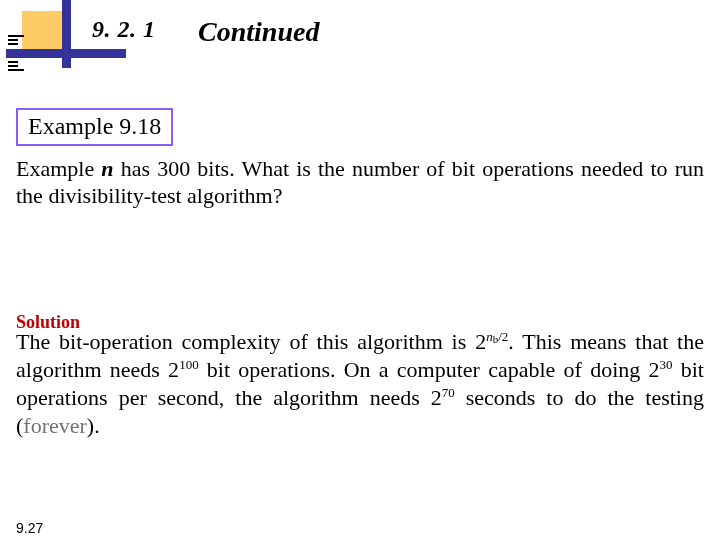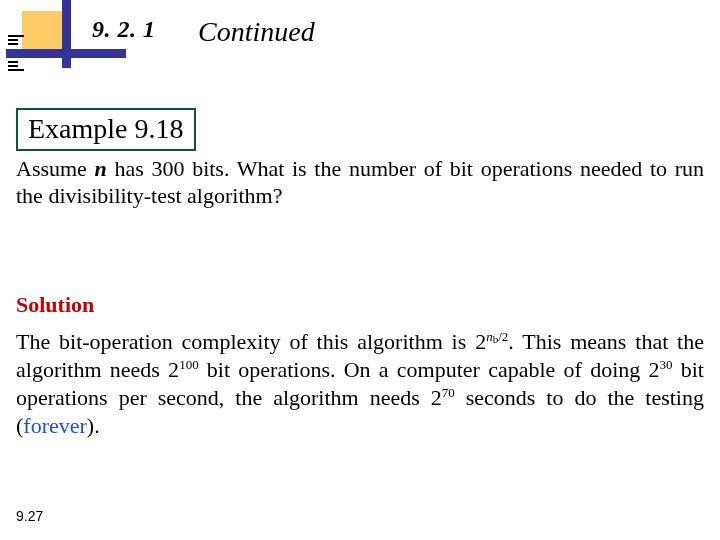--- a/index.html
+++ b/index.html
@@ -24,58 +24,58 @@
       left: 92px; top: 16px;
       font-size: 24px;
       font-weight: bold;
       font-style: italic;
       letter-spacing: 0.5px;
     }
     .section-title {
       position: absolute;
       left: 198px; top: 16px;
       font-size: 28px;
-      font-weight: normal;
+      font-weight: bold;
       font-style: italic;
     }
     .example-box {
       position: absolute;
       left: 16px; top: 108px;
-      border: 2px solid #14532d;
+      border: 2px solid #8b5cf6;
       padding: 3px 10px 4px 10px;
-      font-size: 28px;
+      font-size: 24px;
     }
     .problem {
       position: absolute;
       left: 16px; right: 16px; top: 156px;
       font-size: 22px;
       text-align: justify;
       line-height: 1.22;
     }
     .solution-label {
       position: absolute;
-      left: 16px; top: 292px;
+      left: 16px; top: 312px;
       color: #c00000;
       font-weight: bold;
-      font-size: 22px;
+      font-size: 18px;
     }
     .solution-body {
       position: absolute;
       left: 16px; right: 16px; top: 328px;
       font-size: 22px;
       text-align: justify;
       line-height: 1.28;
     }
     .emph { font-style: italic; font-weight: bold; }
-    .forever { color: #1d4ed8; }
+    .forever { color: #737373; }
     sup { font-size: 13px; line-height: 0; vertical-align: super; }
     .subn { font-size: 13px; font-style: italic; }
     .page-num {
       position: absolute;
-      left: 16px; bottom: 16px;
+      left: 16px; bottom: 4px;
       font-size: 14px;
       font-family: Arial, sans-serif;
     }
   </style>
 </head>
 <body>
 
 <div class="deco deco-yellow"></div>
 <div class="deco deco-vline"></div>
 <div class="deco deco-hline">
@@ -86,21 +86,21 @@
   <span class="deco-tick-short" style="top:16px"></span>
   <span class="deco-tick-long" style="top:20px"></span>
 </div>
 
 <div class="section-num">9. 2. 1</div>
 <div class="section-title">Continued</div>
 
 <div class="example-box">Example 9.18</div>
 
 <div class="problem">
-  <span>Assume </span><span class="emph">n</span><span> has 300 bits. What is the number of bit operations needed to run the divisibility-test algorithm?</span>
+  <span>Example </span><span class="emph">n</span><span> has 300 bits. What is the number of bit operations needed to run the divisibility-test algorithm?</span>
 </div>
 
 <div class="solution-label">Solution</div>
 
 <div class="solution-body">
   <span>The bit-operation complexity of this algorithm is 2</span><sup><span class="subn">n</span><span style="font-size:11px;vertical-align:-2px">b</span><span>/2</span></sup><span>. This means that the algorithm needs 2</span><sup>100</sup><span> bit operations. On a computer capable of doing 2</span><sup>30</sup><span> bit operations per second, the algorithm needs 2</span><sup>70</sup><span> seconds to do the testing (</span><span class="forever">forever</span><span>).</span>
 </div>
 
 <div class="page-num">9.27</div>
 

